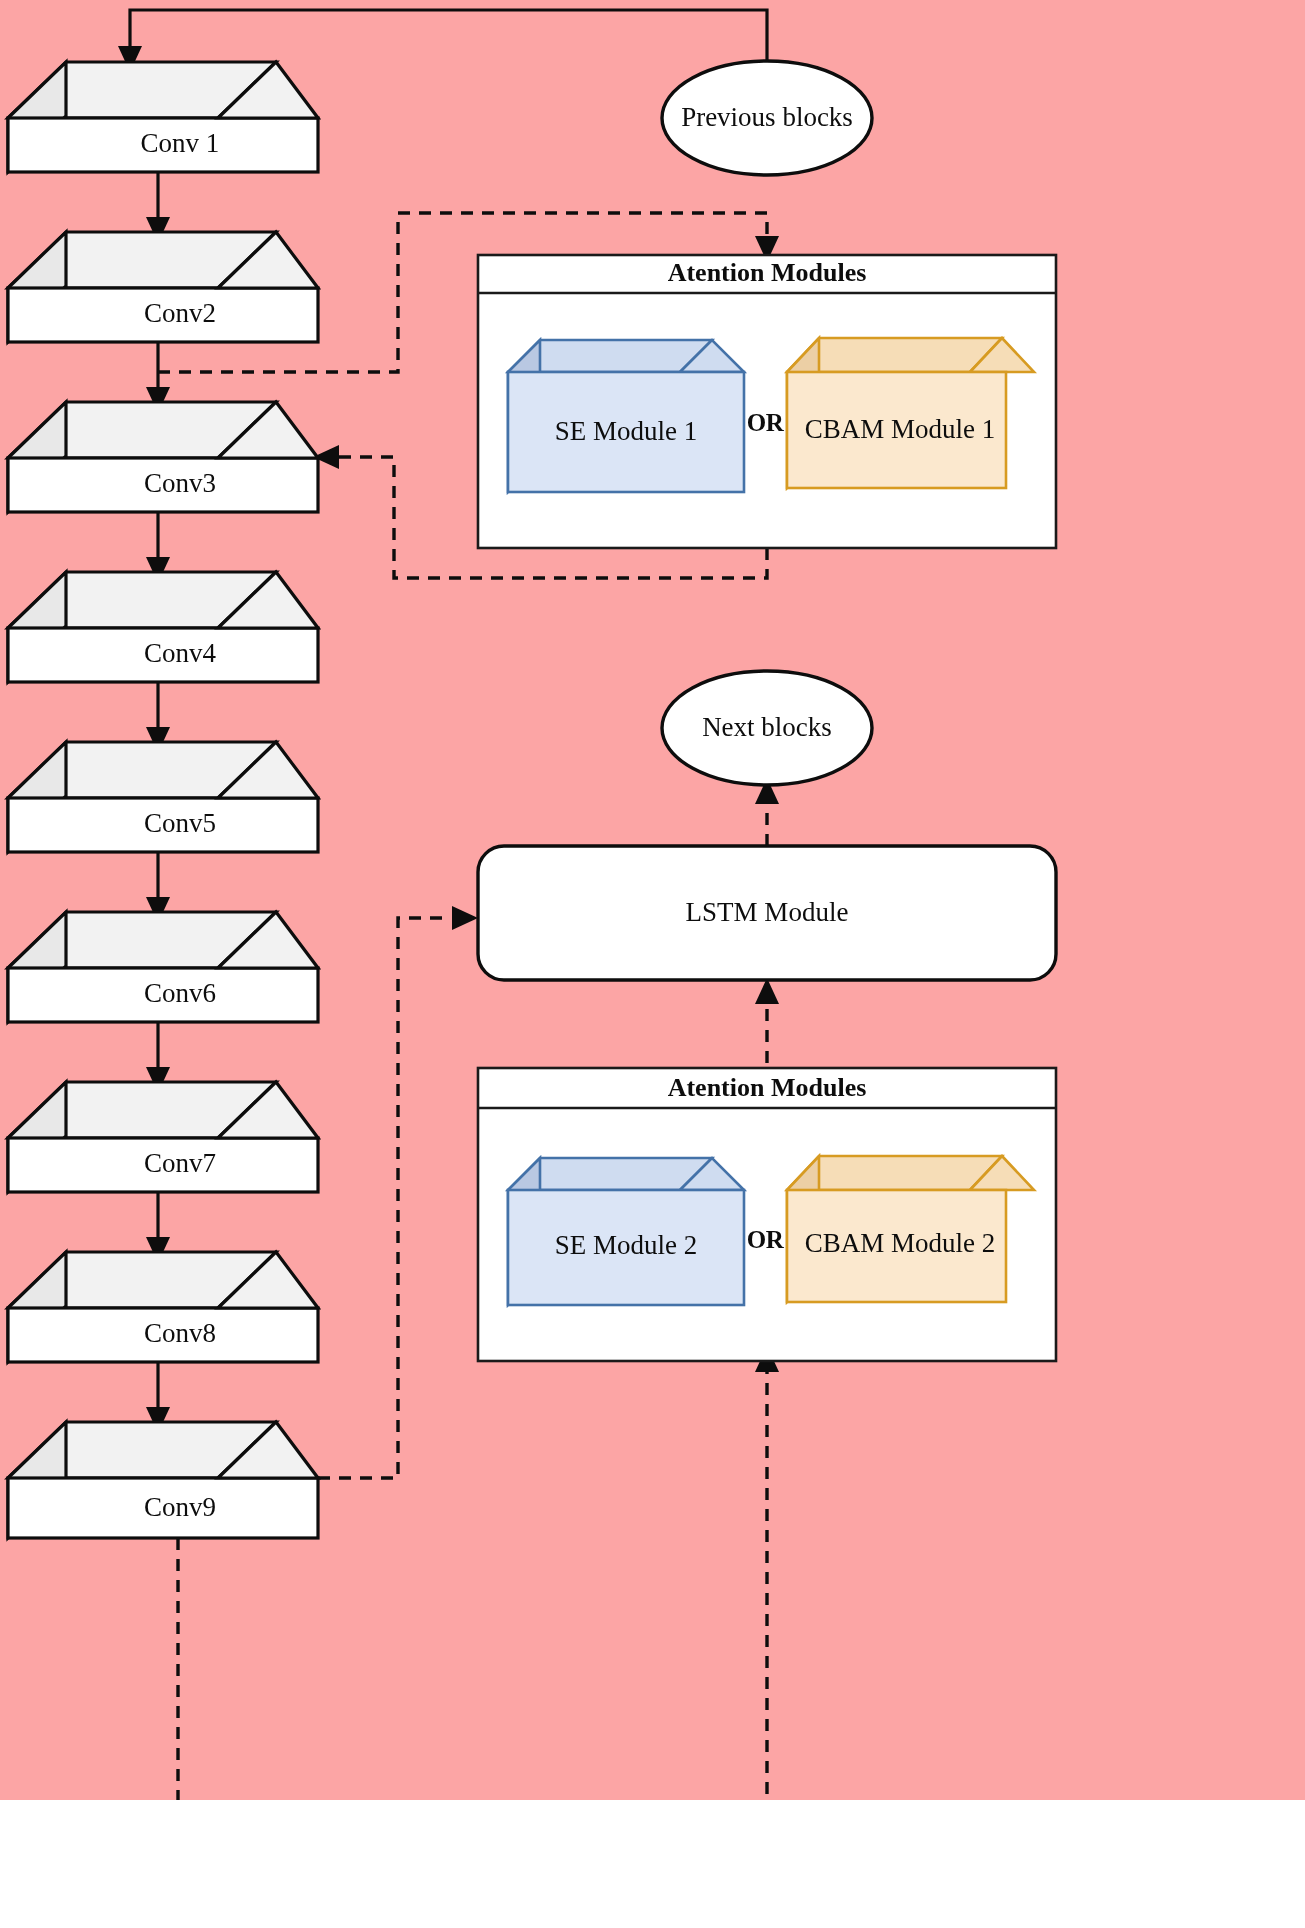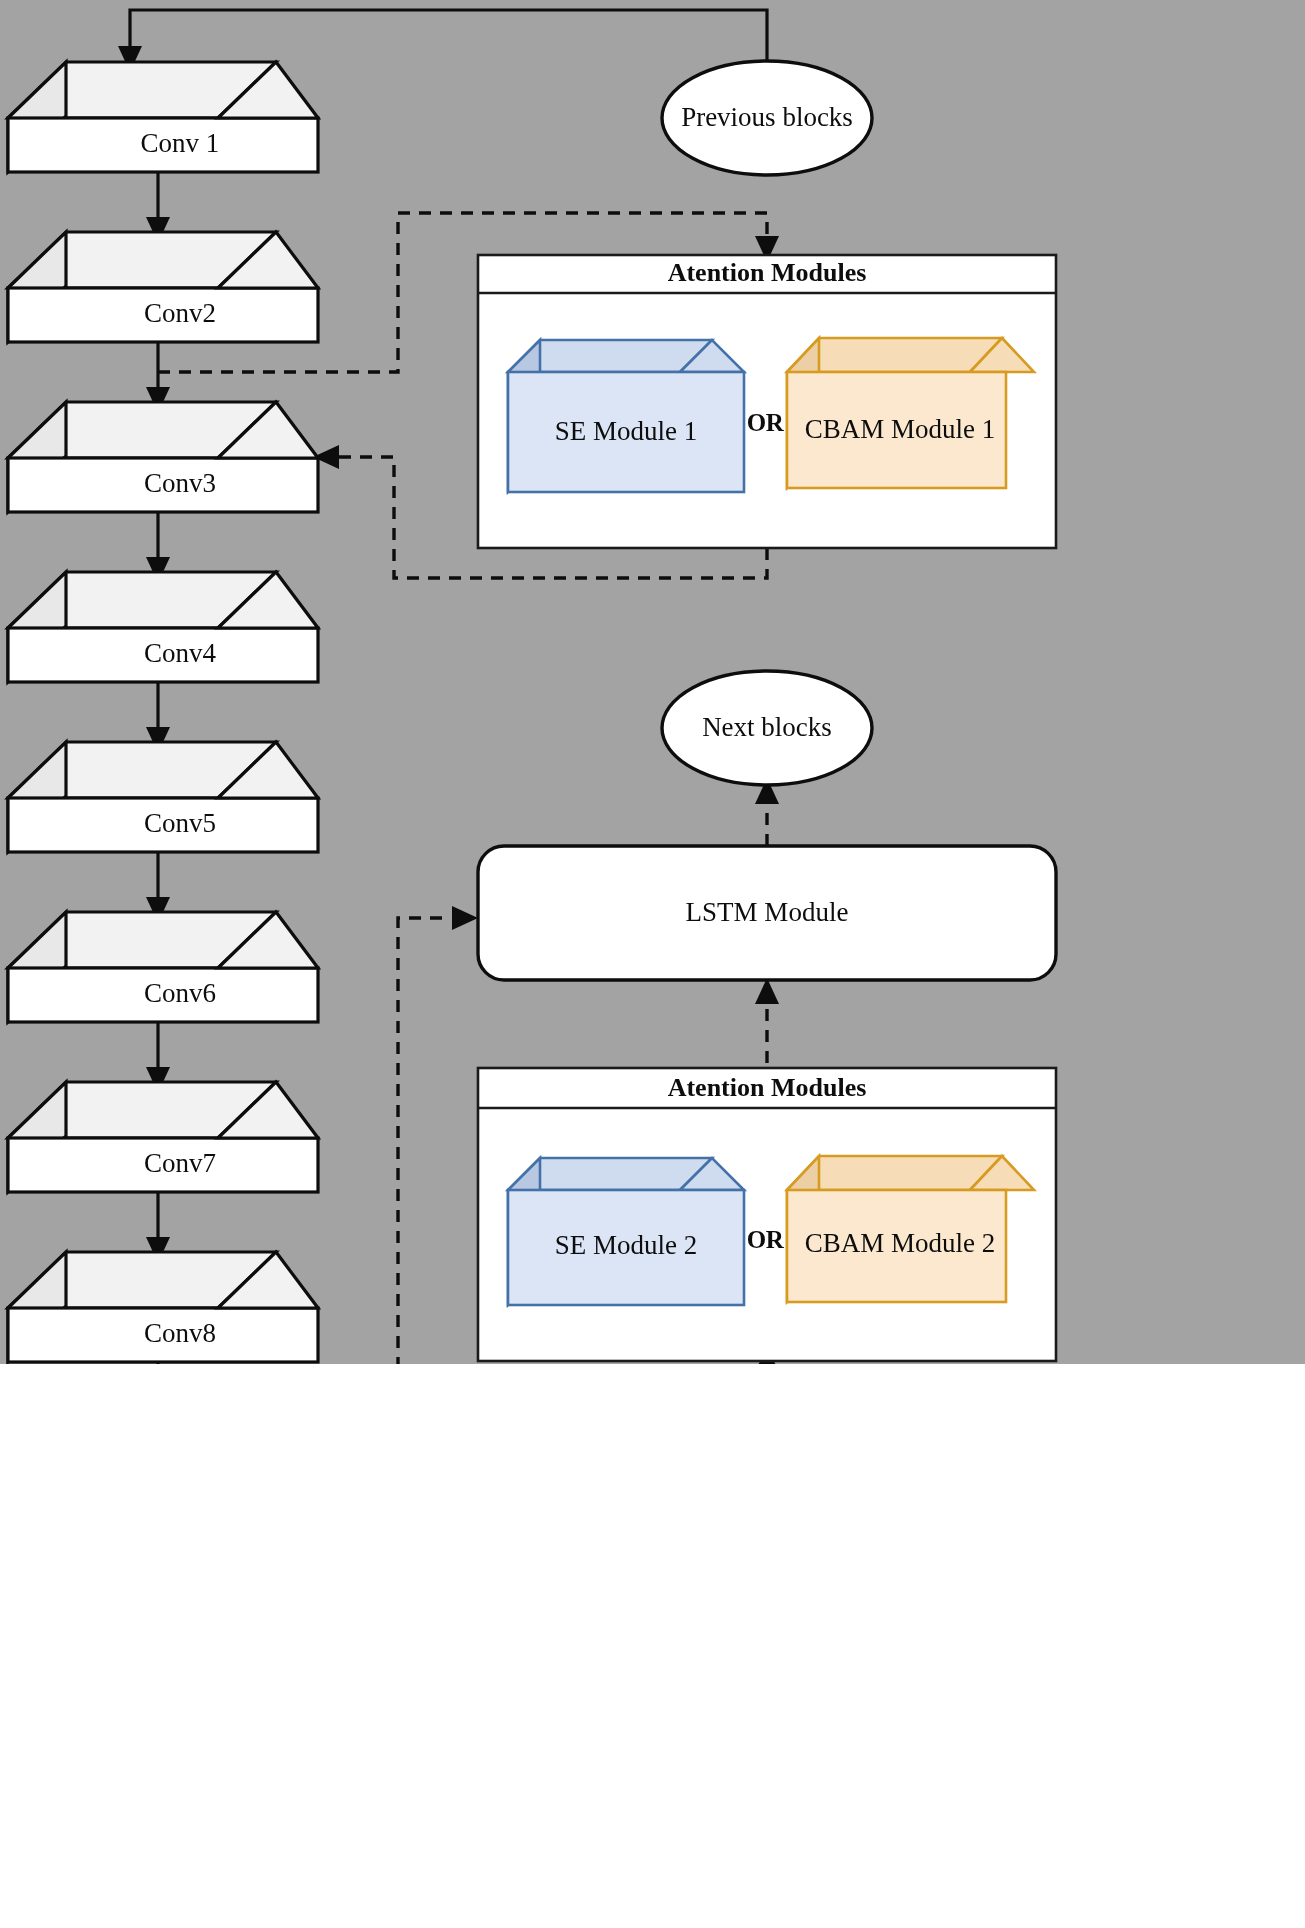--- a/index.html
+++ b/index.html
@@ -7,22 +7,22 @@
     margin: 0;
     padding: 0;
     background: #ffffff;
   }
   body {
     font-family: "Liberation Serif", "DejaVu Serif", serif;
   }
   #diagram-root {
     position: relative;
     width: 1305px;
-    height: 1364px;
-    background: #a3a3a3;
+    height: 1800px;
+    background: #fca5a5;
     overflow: hidden;
   }
   svg.diagram-canvas {
     position: absolute;
     top: 0;
     left: 0;
     width: 1305px;
     height: 1928px;
     display: block;
   }

